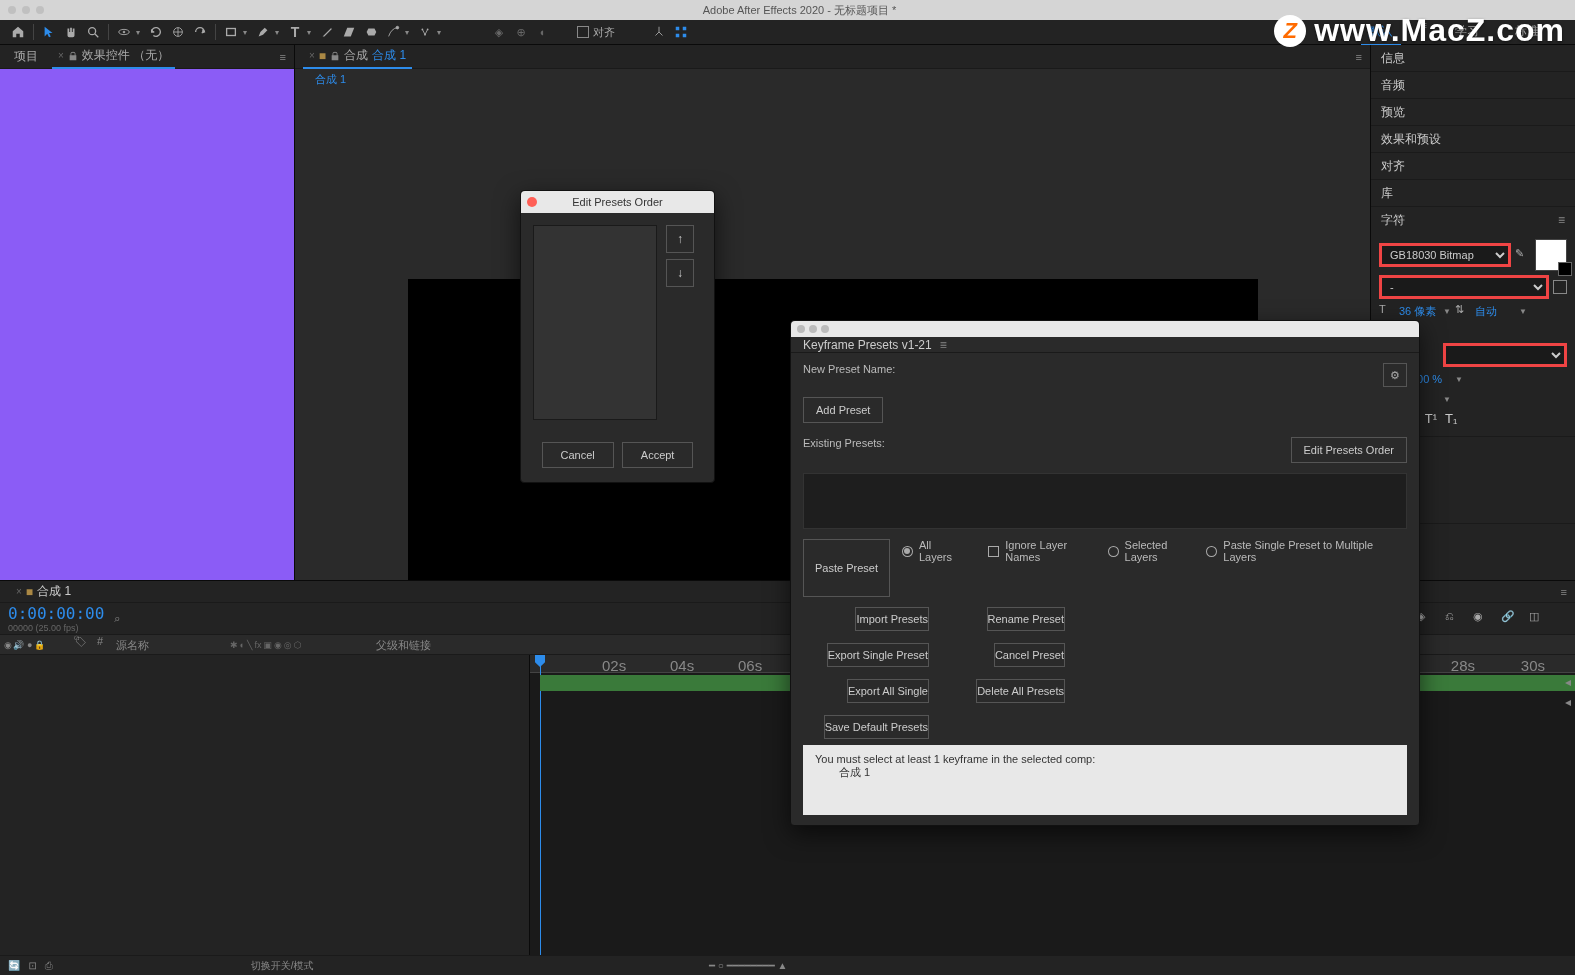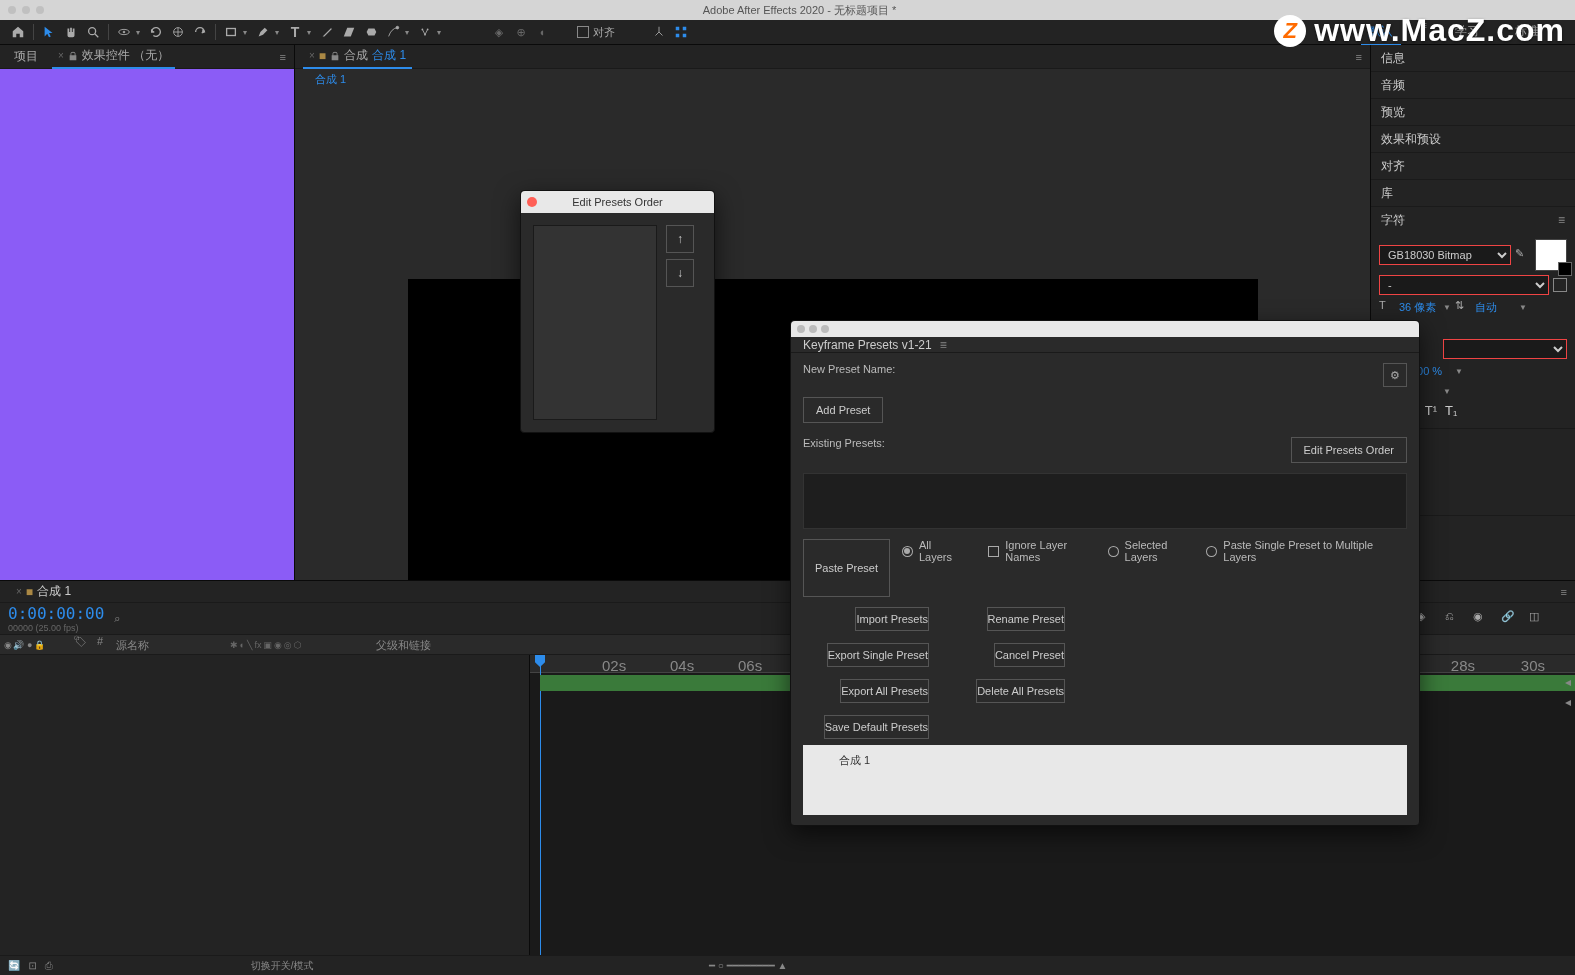--- a/index.html
+++ b/index.html
@@ -45,21 +45,21 @@
     .footer-icon { width: 16px; height: 16px; color: #aaa; cursor: pointer; display: flex; align-items: center; justify-content: center; }
     
     
     .side-panel { border-bottom: 1px solid #1a1a1a; }
     .side-panel-header { height: 26px; display: flex; align-items: center; padding: 0 10px; color: #ccc; font-size: 12px; cursor: pointer; }
     .side-panel-header .menu-icon { margin-left: auto; }
     
     
     .char-panel { padding: 6px 8px; font-size: 11px; }
     .char-row { display: flex; align-items: center; gap: 4px; margin-bottom: 4px; }
-    .char-select { background: #1a1a1a; border: 1px solid #ef4444; color: #ccc; padding: 2px 4px; flex: 1; font-size: 11px; }
+    .char-select { background: #1a1a1a; border: 3px solid #ef4444; color: #ccc; padding: 2px 4px; flex: 1; font-size: 11px; }
     .char-input { background: transparent; border: none; color: #2d8ceb; font-size: 11px; width: 40px; }
     .color-swatch { width: 32px; height: 32px; background: #fff; border: 1px solid #444; position: relative; }
     .color-swatch::after { content: ''; position: absolute; right: -6px; bottom: -6px; width: 12px; height: 12px; background: #000; border: 1px solid #666; }
     .char-icon { width: 16px; height: 16px; color: #aaa; }
     .disclosure { color: #888; font-size: 8px; cursor: pointer; }
     
     
     .timeline { position: absolute; bottom: 0; left: 0; right: 0; height: 395px; background: #1e1e1e; border-top: 1px solid #0a0a0a; display: flex; flex-direction: column; }
     .timeline-tabs { height: 22px; display: flex; align-items: center; padding: 0 8px; background: #232323; border-bottom: 1px solid #1a1a1a; }
     .timeline-tab { color: #ccc; padding: 3px 8px; font-size: 12px; display: flex; align-items: center; gap: 4px; }
@@ -491,20 +491,24 @@
     <div class="dialog-close"></div>
     <span>Edit Presets Order</span>
   </div>
   <div class="dialog-epo-body">
     <div class="epo-list"></div>
     <div class="epo-arrows">
       <div class="epo-arrow">↑</div>
       <div class="epo-arrow">↓</div>
     </div>
   </div>
+  <div class="dialog-epo-footer">
+    <button class="dlg-btn">Cancel</button>
+    <button class="dlg-btn">Accept</button>
+  </div>
 </div>
 
 <div class="dialog-kp">
   <div class="dialog-kp-title">
     <div style="position:absolute;left:6px;top:4px;display:flex;gap:4px">
       <div style="width:8px;height:8px;border-radius:50%;background:#bbb"></div>
       <div style="width:8px;height:8px;border-radius:50%;background:#bbb"></div>
       <div style="width:8px;height:8px;border-radius:50%;background:#bbb"></div>
     </div>
   </div>
@@ -542,30 +546,31 @@
         <div class="kp-radio-row">
           <span class="radio"></span>
           <span class="kp-label">Paste Single Preset to Multiple Layers</span>
         </div>
       </div>
     </div>
     <div class="kp-btn-grid">
       <div class="kp-btn-col">
         <button class="kp-btn">Import Presets</button>
         <button class="kp-btn">Export Single Preset</button>
-        <button class="kp-btn">Export All Presets</button>
+        <button class="kp-btn">Export All Single</button>
         <button class="kp-btn">Save Default Presets</button>
       </div>
       <div class="kp-btn-col">
         <button class="kp-btn">Rename Preset</button>
         <button class="kp-btn">Cancel Preset</button>
         <button class="kp-btn">Delete All Presets</button>
       </div>
     </div>
     <div class="kp-message">
+      <div>You must select at least 1 keyframe in the selected comp:</div>
       <div class="kp-message-indent">合成 1</div>
     </div>
   </div>
 </div>
 
 <div class="watermark">
   <div class="watermark-logo">Z</div>
   <div class="watermark-text">www.MacZ.com</div>
 </div>
 

